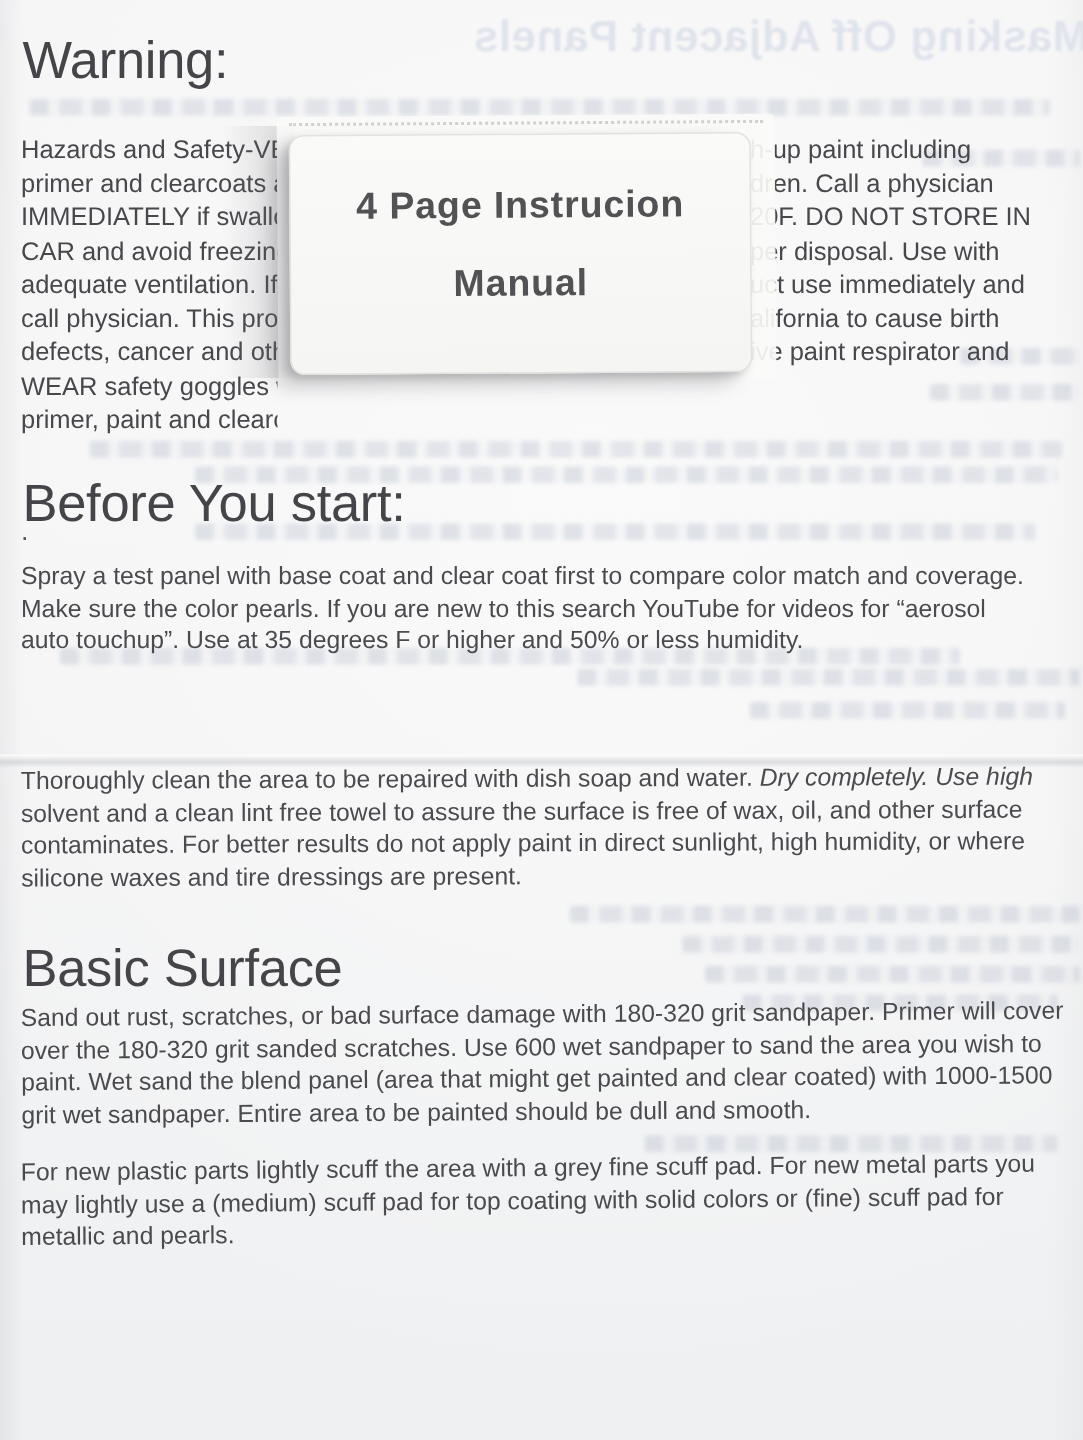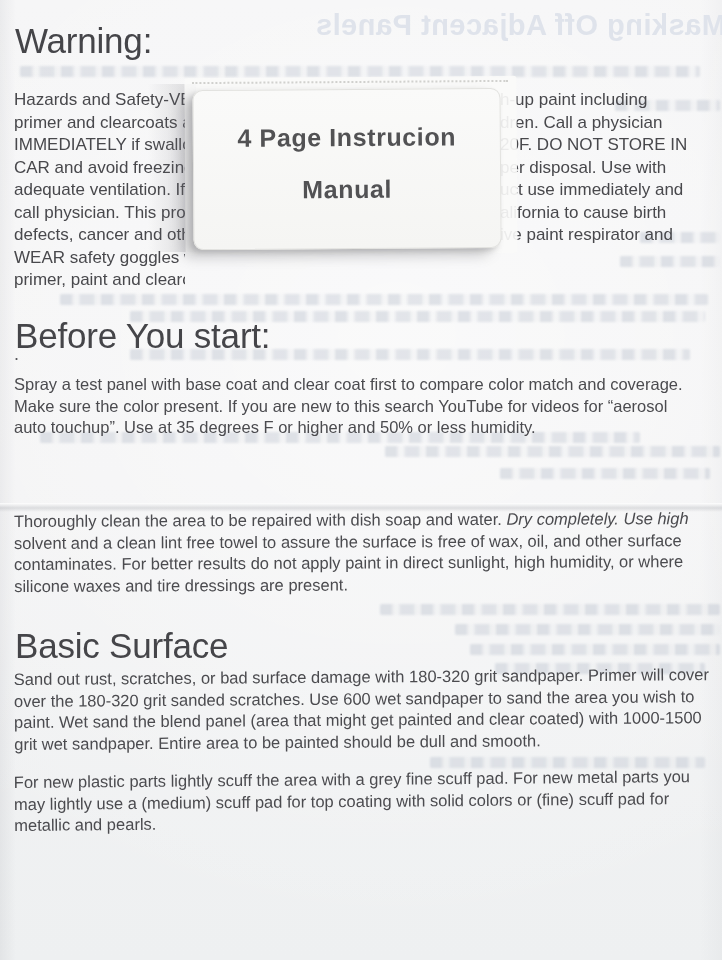--- a/index.html
+++ b/index.html
@@ -160,21 +160,21 @@
     <div class="sticker-face">
       <div class="sticker-line1">4 Page Instrucion</div>
       <div class="sticker-line2">Manual</div>
     </div>
   </div>
 
   <h1 class="h" style="top:304px;">Before You start:</h1>
   <div class="stray">.</div>
   <div class="para" style="top:364px;margin-top:10px;">
     <div class="bline">Spray a test panel with base coat and clear coat first to compare color match and coverage.</div>
-    <div class="bline">Make sure the color present.  If you are new to this search YouTube for videos for “aerosol</div>
+    <div class="bline">Make sure the color pearls.  If you are new to this search YouTube for videos for “aerosol</div>
     <div class="bline">auto touchup”.  Use at 35 degrees F or higher and 50% or less humidity.</div>
   </div>
 
   <div class="seam"></div>
   <div class="para tilt2" style="top:511px;">
     <div class="bline"><span>Thoroughly clean the area to be repaired with dish soap and water.  </span><span class="em">Dry completely. Use high</span></div>
     <div class="bline">solvent and a clean lint free towel to assure the surface is free of wax, oil, and other surface</div>
     <div class="bline">contaminates. For better results do not apply paint in direct sunlight, high humidity, or where</div>
     <div class="bline">silicone waxes and tire dressings are present.</div>
   </div>

